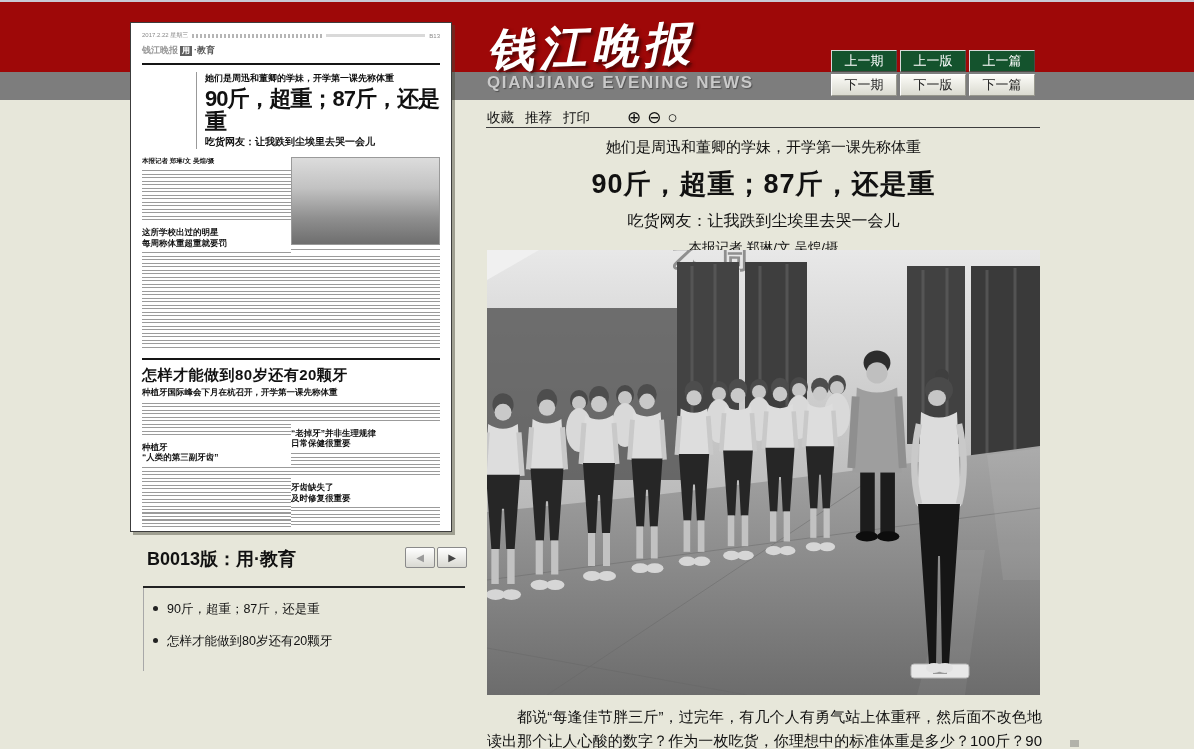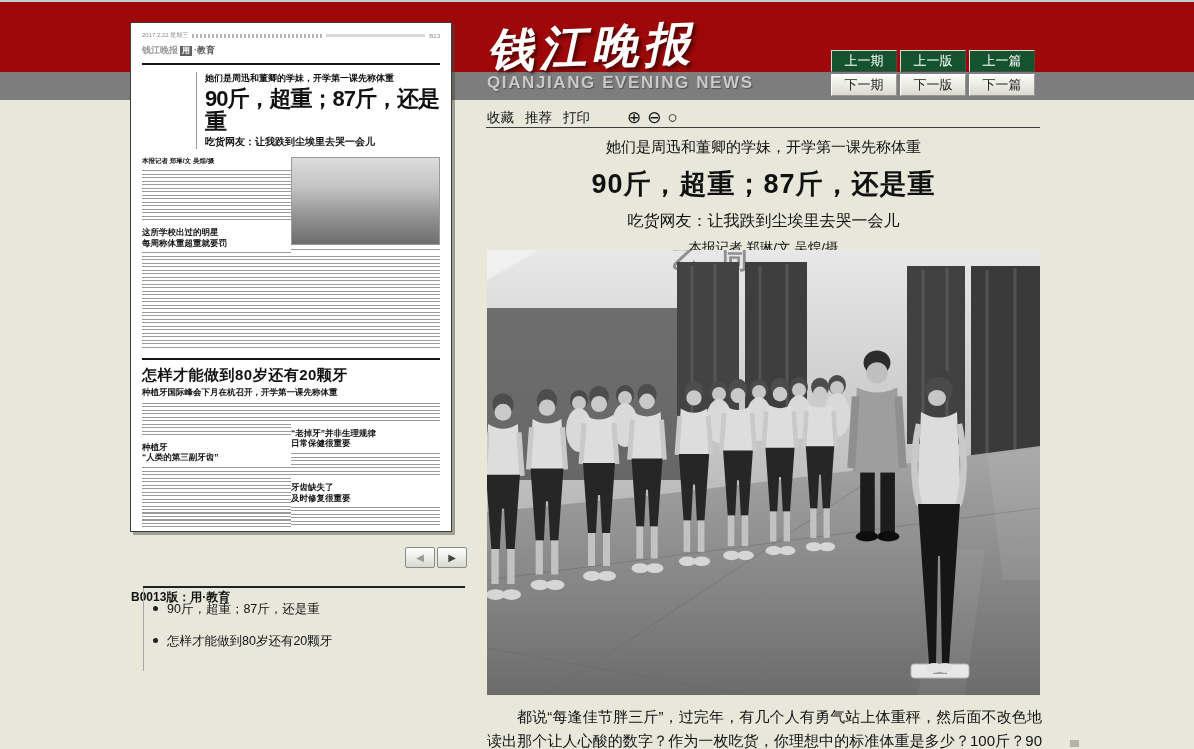--- a/index.html
+++ b/index.html
@@ -47,21 +47,21 @@
   .sim { background:repeating-linear-gradient(to bottom,#9b9b9b 0 1px,transparent 1px 3.5px); }
   .p-subhead { font-size:8.5px; font-weight:bold; line-height:1.25; margin:5px 0 4px; }
   .p-photo { width:100%; height:88px; border:1px solid #9a9a9a;
              background:linear-gradient(180deg,#dcdcdc 0%,#c2c2c2 35%,#8f8f8f 70%,#6e6e6e 100%); }
   .p-cartoon { width:100%; height:56px; border:1px solid #aaa; background:#fdfdfd; position:relative; overflow:hidden; }
   .p-cartoon i { position:absolute; border:1px solid #bbb; border-radius:50%; }
   .p-a2title { font-size:15px; font-weight:bold; letter-spacing:.5px; margin-top:6px; }
   .p-a2sub   { font-size:8.5px; font-weight:bold; margin:2px 0 4px; }
 
   
-  .page-label { position:absolute; left:131px; top:547px; font-size:12px; font-weight:bold;margin-top:42px; }
+  .page-label { position:absolute; left:147px; top:547px; font-size:18px; font-weight:bold; }
   .thumb-pager { position:absolute; left:405px; top:547px; display:flex; gap:2px; }
   .pager-btn { width:30px; height:21px; border:1px solid #8a8a8a; border-radius:2px;
                background:linear-gradient(#ffffff,#d9d9d2); font-size:10px; line-height:19px;
                text-align:center; cursor:pointer; }
   .pager-prev { color:#9a9a9a; } .pager-next { color:#444; }
 
   .art-nav { position:absolute; left:143px; top:586px; width:322px; }
   .an-head { display:flex; justify-content:space-between; align-items:center; padding:0 2px 4px 8px; }
   .an-title { font-size:13.5px; font-weight:bold; }
   .an-collapse { width:22px; height:15px; border:1px solid #8a8a8a; border-radius:3px;

